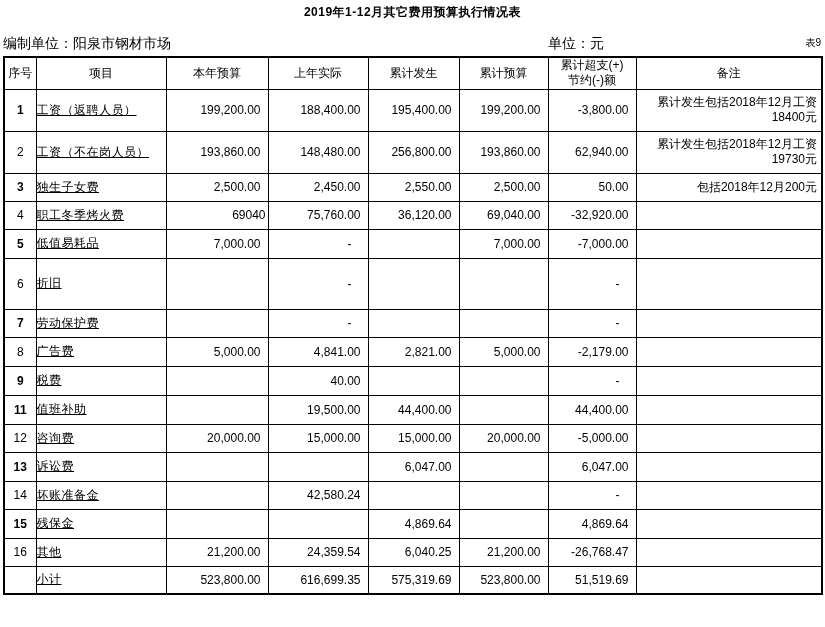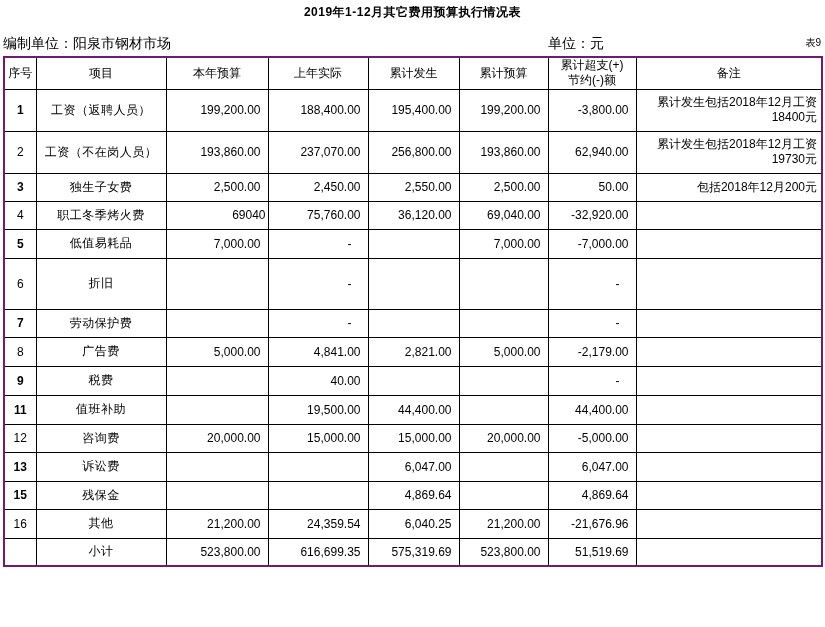--- a/index.html
+++ b/index.html
@@ -5,27 +5,27 @@
   html,body{margin:0;padding:0;background:#fff;}
   .page{width:825px;height:627px;background:#fff;color:#000;position:relative;
         font-family:"Liberation Sans","DejaVu Sans",sans-serif;overflow:hidden;}
   .title{height:28px;box-sizing:border-box;padding-top:4px;text-align:center;
          font-size:12px;font-weight:bold;letter-spacing:0.5px;}
   .meta{position:relative;height:28px;font-size:14px;}
   .meta-unit{position:absolute;left:3px;top:7px;}
   .meta-currency{position:absolute;left:548px;top:7px;}
   .meta-sheet{position:absolute;right:4px;top:8px;font-size:10px;}
   table{border-collapse:collapse;table-layout:fixed;margin-left:3px;width:818px;
-        border:2px solid #701a75;}
+        border:2px solid #000000;}
   th,td{border:1px solid #000;font-size:12px;padding:0;overflow:hidden;
         vertical-align:middle;}
   th{font-weight:normal;text-align:center;white-space:pre-line;line-height:15px;}
   thead tr{height:32px;}
   .col-no{text-align:center;}
-  .col-item{text-align:center;letter-spacing:0.5px;}
+  .col-item{text-align:left;letter-spacing:0.5px;text-decoration:underline;}
   .col-budget,.col-prev,.col-actual,.col-cum_budget,.col-diff{
         text-align:right;padding-right:7px;font-variant-numeric:tabular-nums;}
   .col-note{text-align:right;line-height:15px;padding:0 4px;}
   .bold{font-weight:bold;}
   .dash{padding-right:16px;}
   .flush{padding-right:2px;}
   tbody tr:nth-child(1){height:42px;}
   tbody tr:nth-child(2){height:42px;}
   tbody tr:nth-child(3){height:28px;}
   tbody tr:nth-child(4){height:28px;}
@@ -85,21 +85,21 @@
           <td class="col-prev">188,400.00</td>
           <td class="col-actual">195,400.00</td>
           <td class="col-cum_budget">199,200.00</td>
           <td class="col-diff">-3,800.00</td>
           <td class="col-note">累计发生包括2018年12月工资18400元</td>
         </tr>
         <tr>
           <td class="col-no">2</td>
           <td class="col-item">工资（不在岗人员）</td>
           <td class="col-budget">193,860.00</td>
-          <td class="col-prev">237,070.00</td>
+          <td class="col-prev">148,480.00</td>
           <td class="col-actual">256,800.00</td>
           <td class="col-cum_budget">193,860.00</td>
           <td class="col-diff">62,940.00</td>
           <td class="col-note">累计发生包括2018年12月工资19730元</td>
         </tr>
         <tr>
           <td class="col-no bold">3</td>
           <td class="col-item">独生子女费</td>
           <td class="col-budget">2,500.00</td>
           <td class="col-prev">2,450.00</td>
@@ -192,37 +192,47 @@
           <td class="col-no bold">13</td>
           <td class="col-item">诉讼费</td>
           <td class="col-budget"></td>
           <td class="col-prev"></td>
           <td class="col-actual">6,047.00</td>
           <td class="col-cum_budget"></td>
           <td class="col-diff">6,047.00</td>
           <td class="col-note"></td>
         </tr>
         <tr>
+          <td class="col-no">14</td>
+          <td class="col-item">坏账准备金</td>
+          <td class="col-budget"></td>
+          <td class="col-prev">42,580.24</td>
+          <td class="col-actual"></td>
+          <td class="col-cum_budget"></td>
+          <td class="col-diff dash">-</td>
+          <td class="col-note"></td>
+        </tr>
+        <tr>
           <td class="col-no bold">15</td>
           <td class="col-item">残保金</td>
           <td class="col-budget"></td>
           <td class="col-prev"></td>
           <td class="col-actual">4,869.64</td>
           <td class="col-cum_budget"></td>
           <td class="col-diff">4,869.64</td>
           <td class="col-note"></td>
         </tr>
         <tr>
           <td class="col-no">16</td>
           <td class="col-item">其他</td>
           <td class="col-budget">21,200.00</td>
           <td class="col-prev">24,359.54</td>
           <td class="col-actual">6,040.25</td>
           <td class="col-cum_budget">21,200.00</td>
-          <td class="col-diff">-21,676.96</td>
+          <td class="col-diff">-26,768.47</td>
           <td class="col-note"></td>
         </tr>
         <tr>
           <td class="col-no"></td>
           <td class="col-item">小计</td>
           <td class="col-budget">523,800.00</td>
           <td class="col-prev">616,699.35</td>
           <td class="col-actual">575,319.69</td>
           <td class="col-cum_budget">523,800.00</td>
           <td class="col-diff">51,519.69</td>

